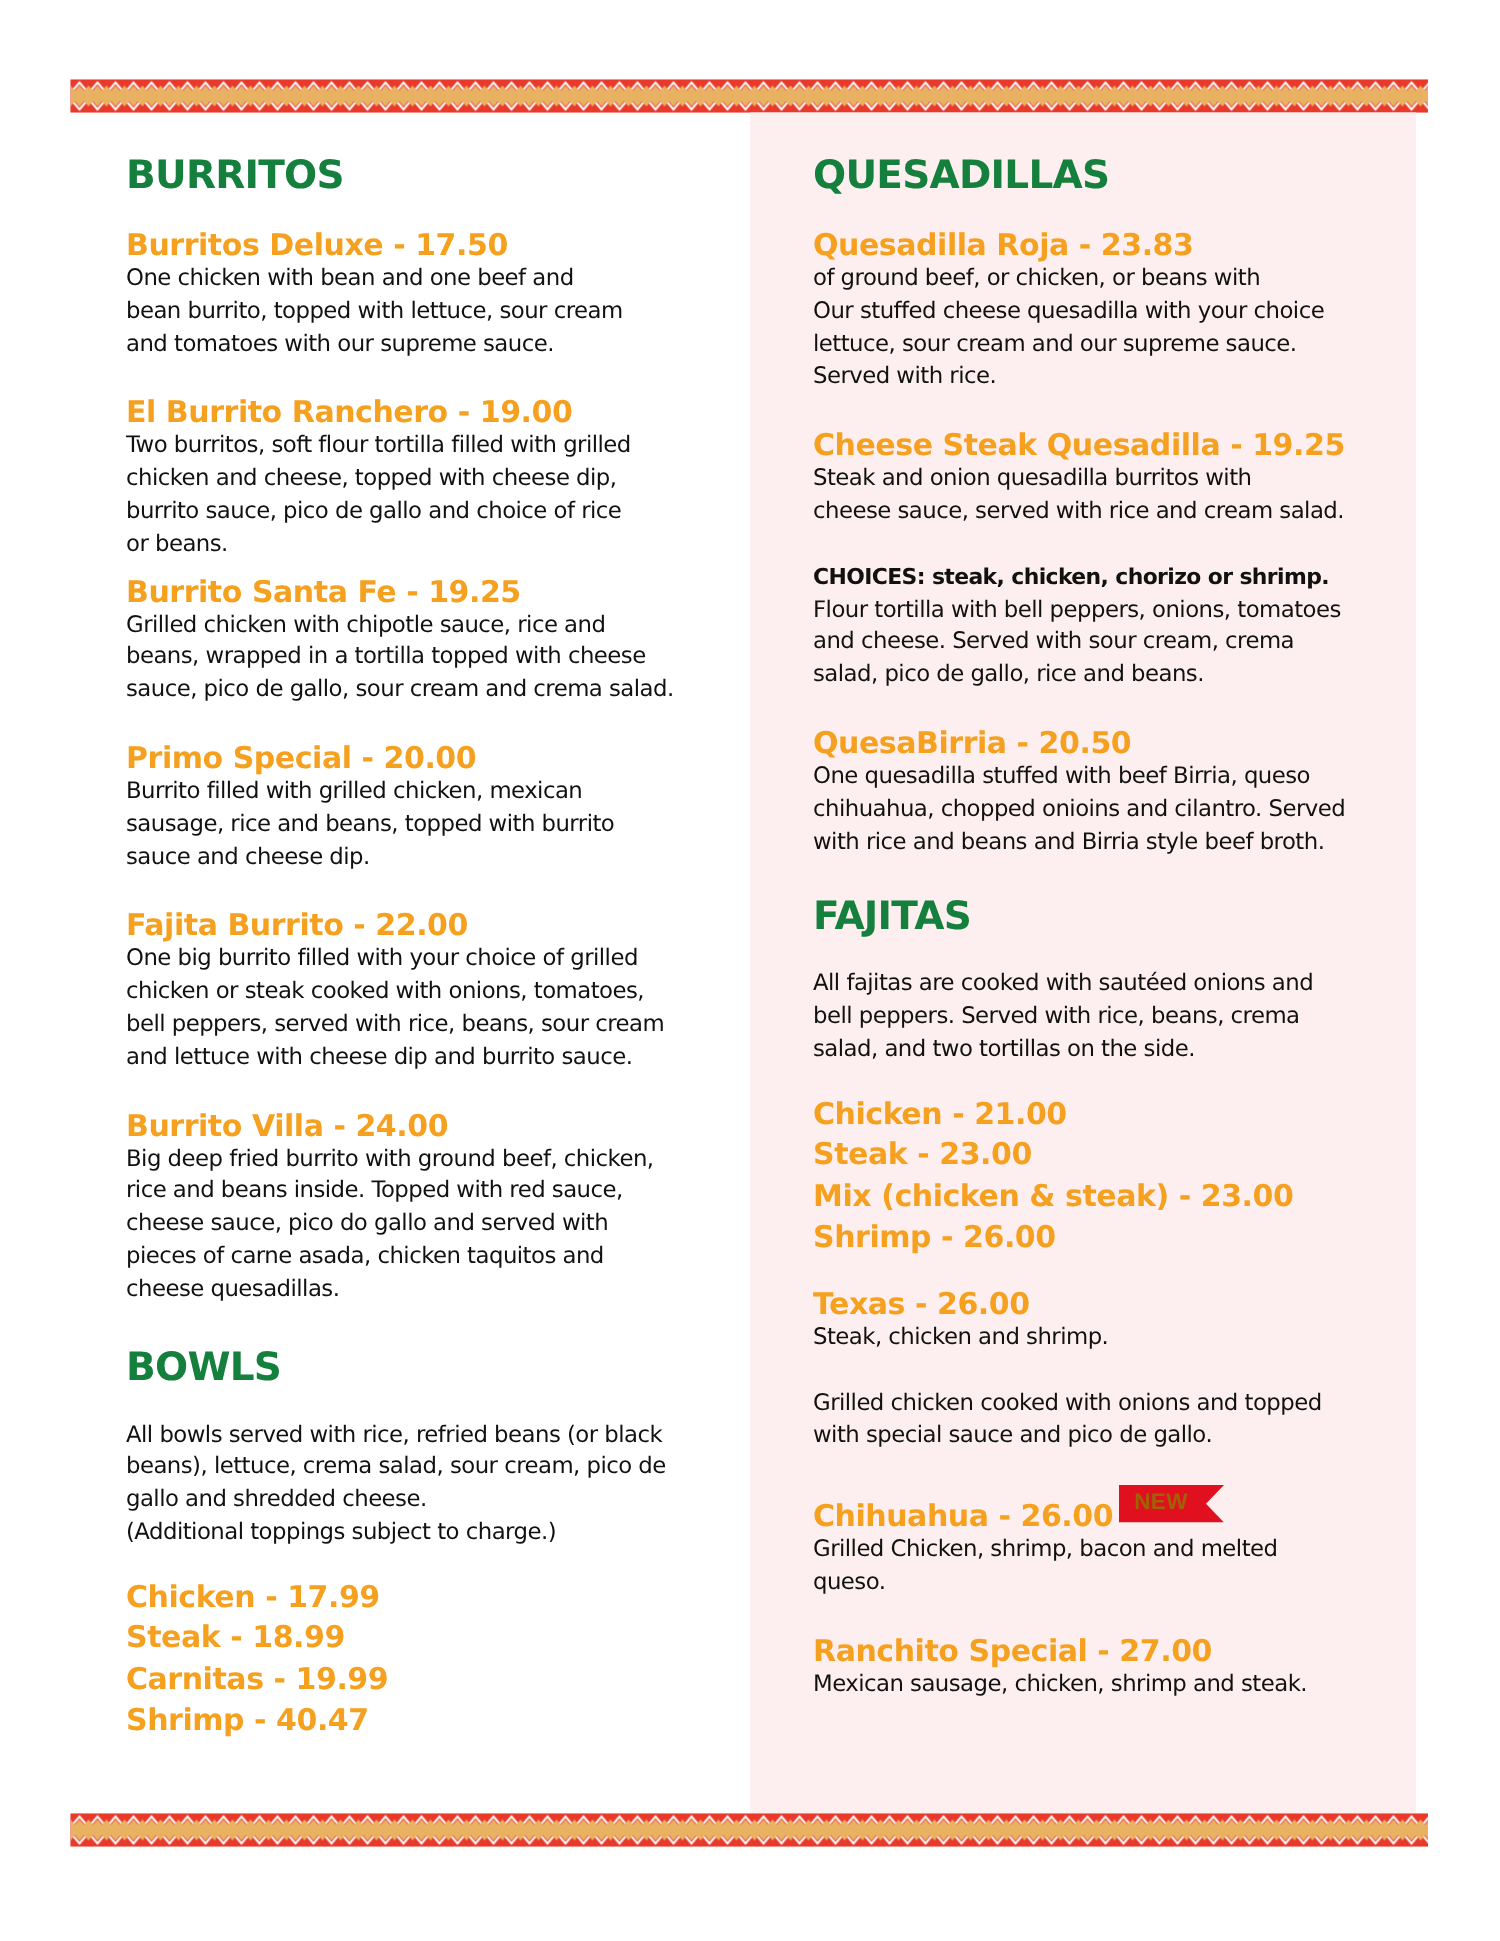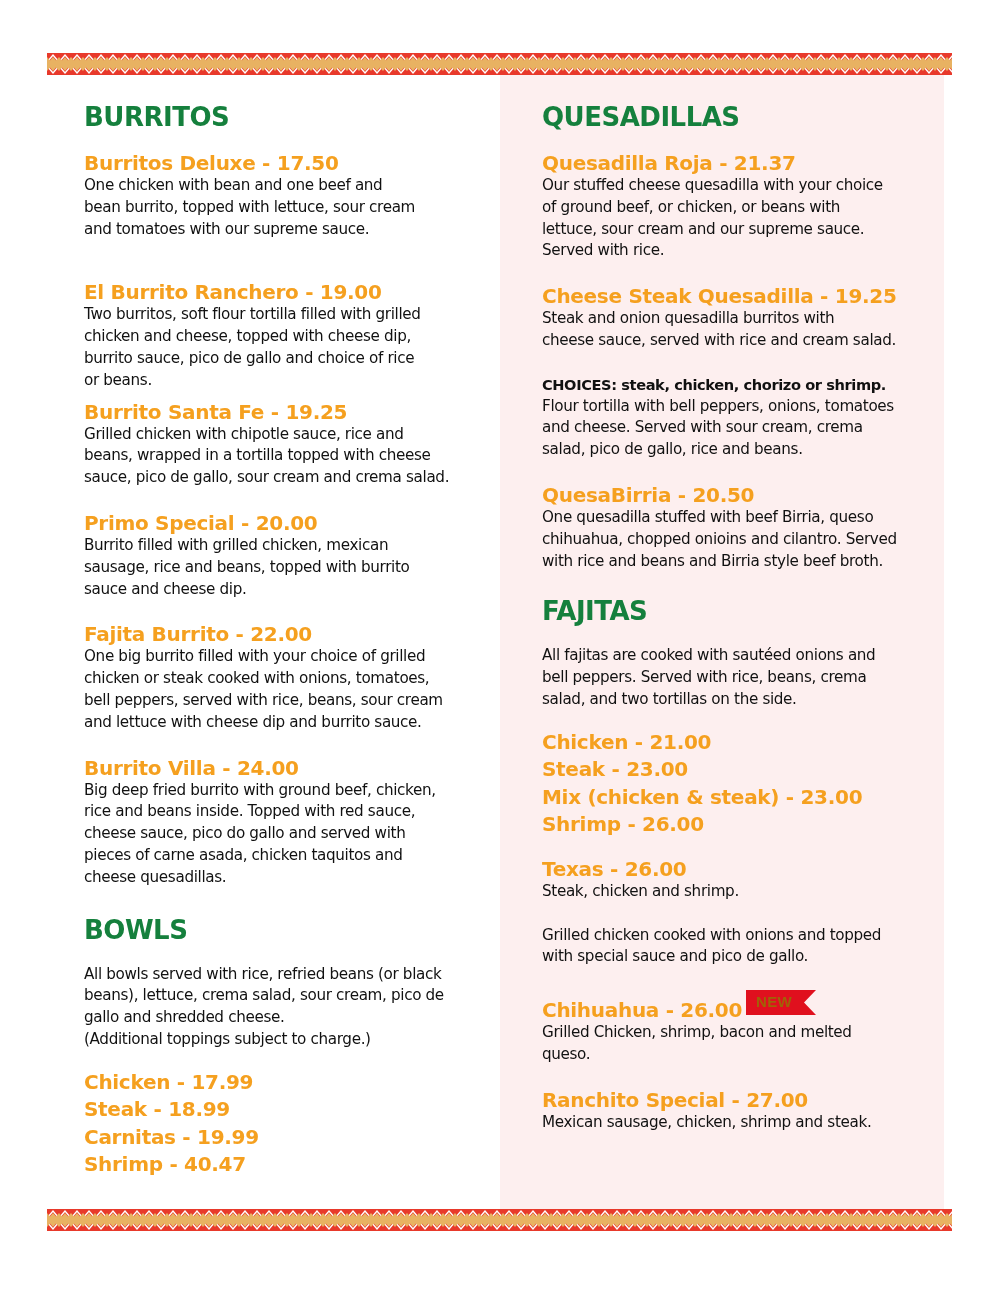--- a/index.html
+++ b/index.html
@@ -127,21 +127,21 @@
 
   <div class="item" style="margin-top:15px">
     <div class="item-title">Burritos Deluxe - 17.50</div>
     <div class="item-desc">
       <div>One chicken with bean and one beef and</div>
       <div>bean burrito, topped with lettuce, sour cream</div>
       <div>and tomatoes with our supreme sauce.</div>
     </div>
   </div>
 
-  <div class="item" style="margin-top:40px">
+  <div class="item" style="margin-top:22px">
     <div class="item-title">El Burrito Ranchero - 19.00</div>
     <div class="item-desc">
       <div>Two burritos, soft flour tortilla filled with grilled</div>
       <div>chicken and cheese, topped with cheese dip,</div>
       <div>burrito sauce, pico de gallo and choice of rice</div>
       <div>or beans.</div>
     </div>
   </div>
 
   <div class="item" style="margin-top:8px">
@@ -197,24 +197,24 @@
     <div class="item-title">Steak - 18.99</div>
     <div class="item-title">Carnitas - 19.99</div>
     <div class="item-title">Shrimp - 40.47</div>
   </div>
 </div>
 
 <div class="col col-right">
   <h2 class="section-title">QUESADILLAS</h2>
 
   <div class="item" style="margin-top:15px">
-    <div class="item-title">Quesadilla Roja - 21.37</div>
-    <div class="item-desc">
+    <div class="item-title">Quesadilla Roja - 23.83</div>
+    <div class="item-desc">
+      <div>of ground beef, or chicken, or beans with</div>
       <div>Our stuffed cheese quesadilla with your choice</div>
-      <div>of ground beef, or chicken, or beans with</div>
       <div>lettuce, sour cream and our supreme sauce.</div>
       <div>Served with rice.</div>
     </div>
   </div>
 
   <div class="item" style="margin-top:22px">
     <div class="item-title">Cheese Steak Quesadilla - 19.25</div>
     <div class="item-desc">
       <div>Steak and onion quesadilla burritos with</div>
       <div>cheese sauce, served with rice and cream salad.</div>

